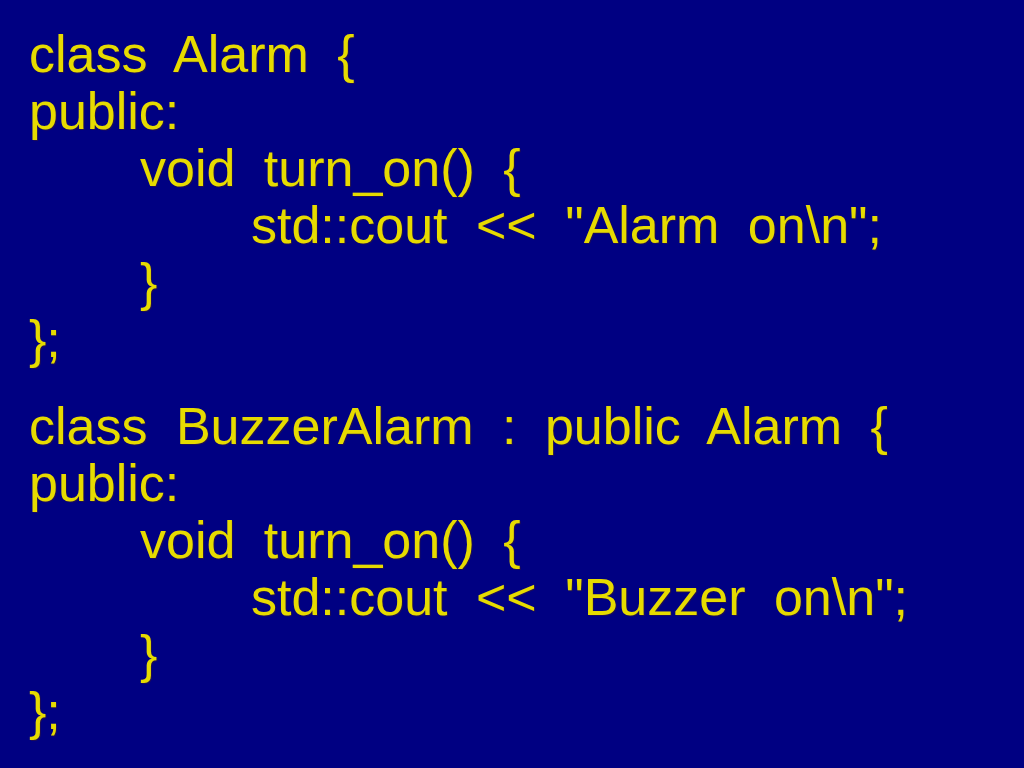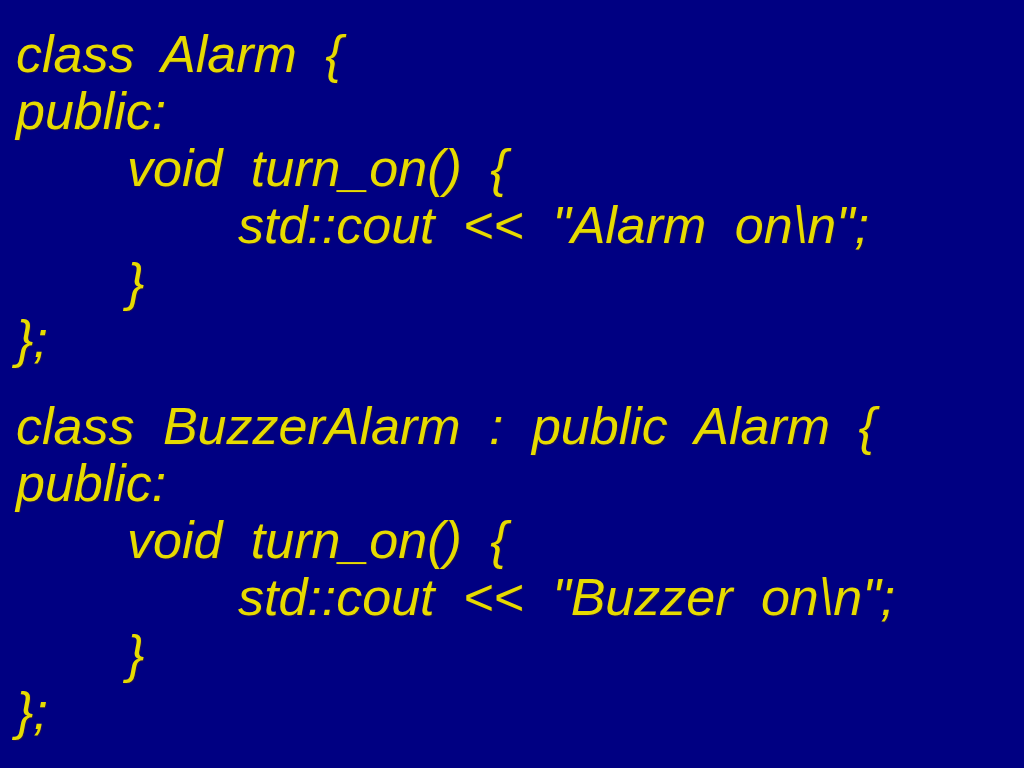--- a/index.html
+++ b/index.html
@@ -9,29 +9,28 @@
   body {
     width: 1024px;
     height: 768px;
     overflow: hidden;
     background: #000082;
   }
   .slide {
     box-sizing: border-box;
     width: 824px;
     height: 768px;
-    padding: 26px 0 0 16px;
+    padding: 26px 0 0 29px;
     font-family: "Liberation Sans", sans-serif;
     font-size: 52px;
     line-height: 57px;
     font-weight: 400;
     color: #E6DB00;
     word-spacing: 14px;
     letter-spacing: 0px;
-    font-style: italic;
   }
   .code-block {
     margin: 0;
   }
   .code-block + .code-block {
     margin-top: 30px;
   }
   .code-line {
     white-space: nowrap;
     

